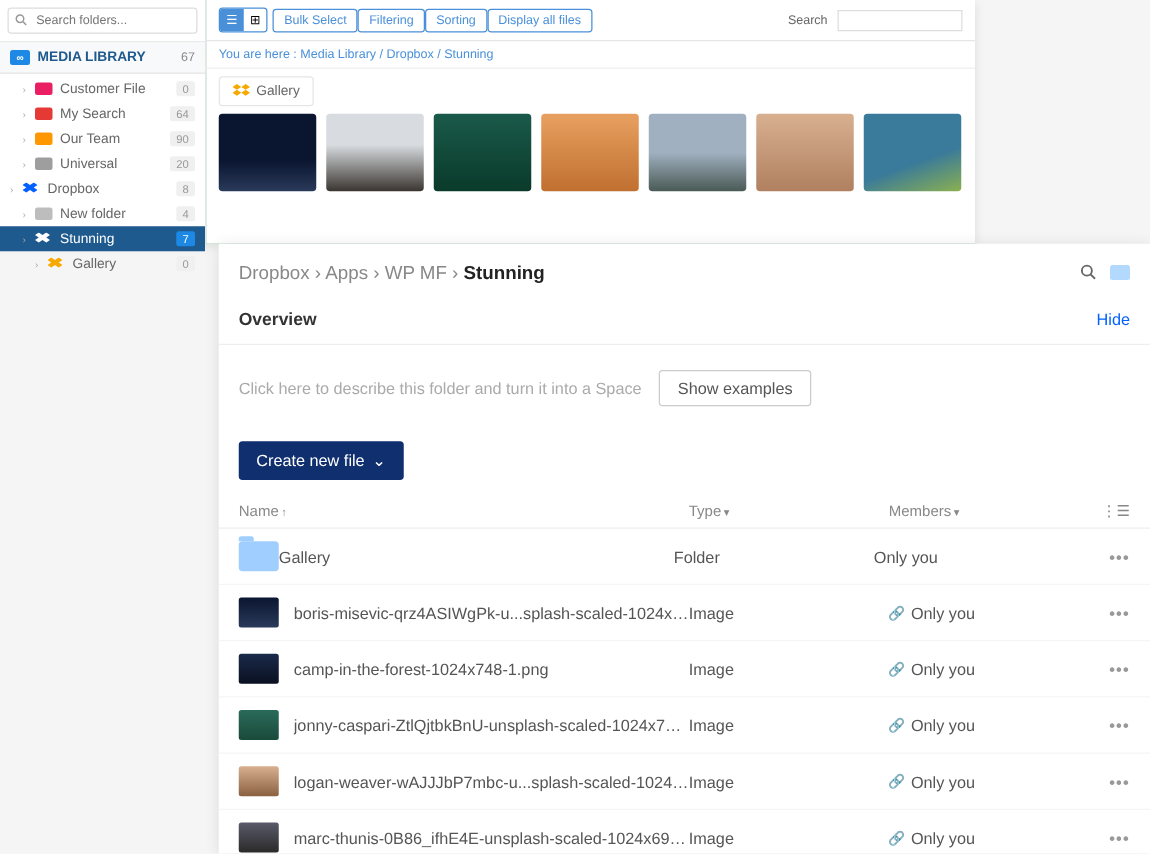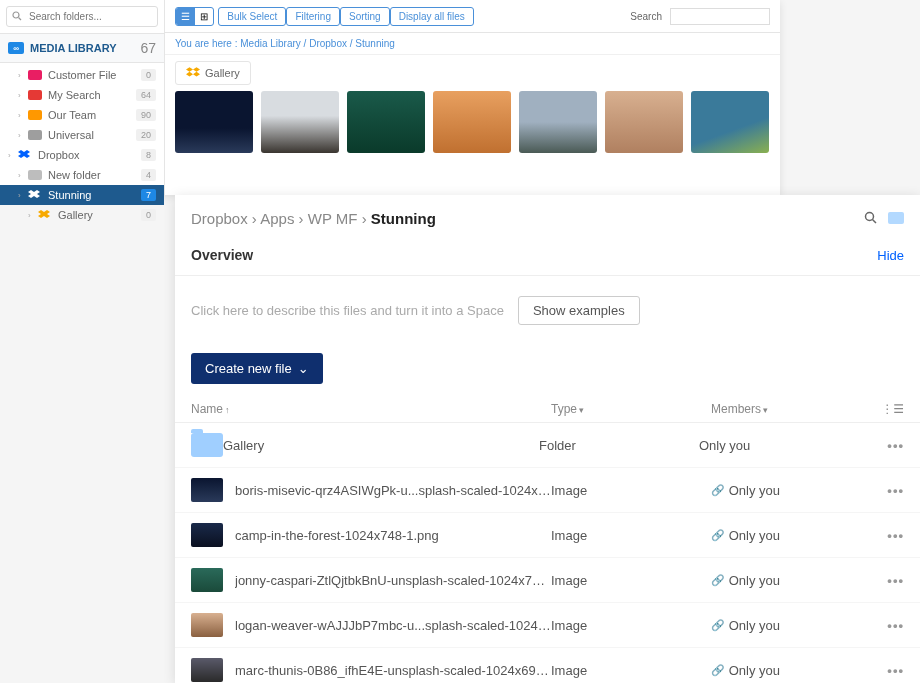--- a/index.html
+++ b/index.html
@@ -6,21 +6,21 @@
 body{background:#f5f5f5;width:920px;height:683px;position:relative;overflow:hidden}
 .top-panel{position:absolute;top:0;left:0;width:780px;height:195px;background:#15803d;display:flex;box-shadow:0 2px 8px rgba(0,0,0,0.1)}
 .sidebar{width:165px;border-right:1px solid #e5e5e5;background:#fff}
 .search-box{padding:6px;border-bottom:1px solid #e5e5e5}
 .search-box input{width:100%;padding:4px 6px 4px 22px;border:1px solid #ddd;border-radius:3px;font-size:10px;color:#999}
 .search-wrap{position:relative}
 .search-wrap .si{position:absolute;left:6px;top:5px}
 .lib-header{display:flex;align-items:center;padding:6px 8px;background:#f8f9fa;border-bottom:1px solid #e5e5e5}
 .lib-icon{width:16px;height:12px;background:#1e88e5;border-radius:2px;margin-right:6px;display:flex;align-items:center;justify-content:center;color:#fff;font-size:8px;font-weight:bold}
 .lib-title{font-size:11px;font-weight:600;color:#1e5a8e;flex:1}
-.lib-count{font-size:14px;color:#888}
+.lib-count{font-size:10px;color:#888}
 .tree{padding:2px 0;font-size:11px}
 .tree-item{display:flex;align-items:center;padding:4px 8px;cursor:pointer}
 .tree-item.sel{background:#1e5a8e;color:#fff}
 .tree-item .chev{width:10px;font-size:8px;color:#aaa}
 .tree-item .fi{width:14px;height:10px;border-radius:2px;margin-right:6px}
 .tree-item .lbl{flex:1;color:#666}
 .tree-item.sel .lbl{color:#fff}
 .tree-item .cnt{font-size:9px;color:#999;background:#f0f0f0;padding:1px 5px;border-radius:2px}
 .tree-item.sel .cnt{background:#1e88e5;color:#fff}
 .indent1{padding-left:18px}
@@ -196,21 +196,21 @@
         </svg>
     </span>
     <span class="db-folder-btn"></span>
   </div>
   <div class="overview">
     <span class="ov-title">Overview</span>
     <span class="db-spacer"></span>
     <span class="ov-hide">Hide</span>
   </div>
   <div class="describe">
-    <span class="describe-text">Click here to describe this files and turn it into a Space</span>
+    <span class="describe-text">Click here to describe this folder and turn it into a Space</span>
     <button class="show-ex">Show examples</button>
   </div>
   <button class="create-btn">
     <span>Create new file</span>
     <span>⌄</span>
   </button>
   <div class="table-head">
     <span class="col-name"><span>Name</span><span class="sort-arr">↑</span></span>
     <span class="col-type"><span>Type</span><span class="sort-arr">▾</span></span>
     <span class="col-mem"><span>Members</span><span class="sort-arr">▾</span></span>

